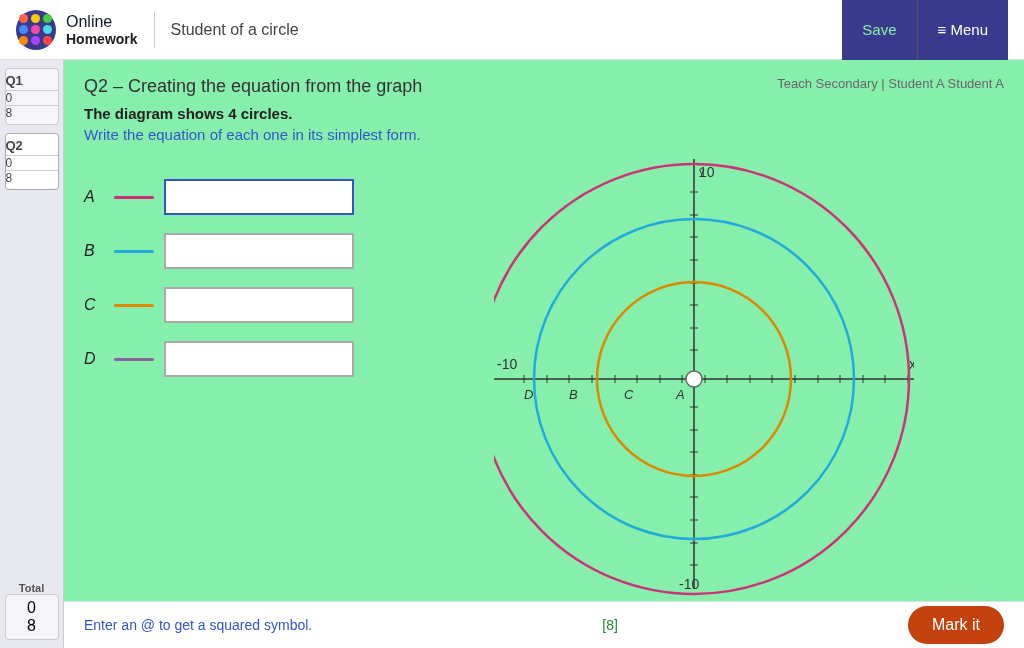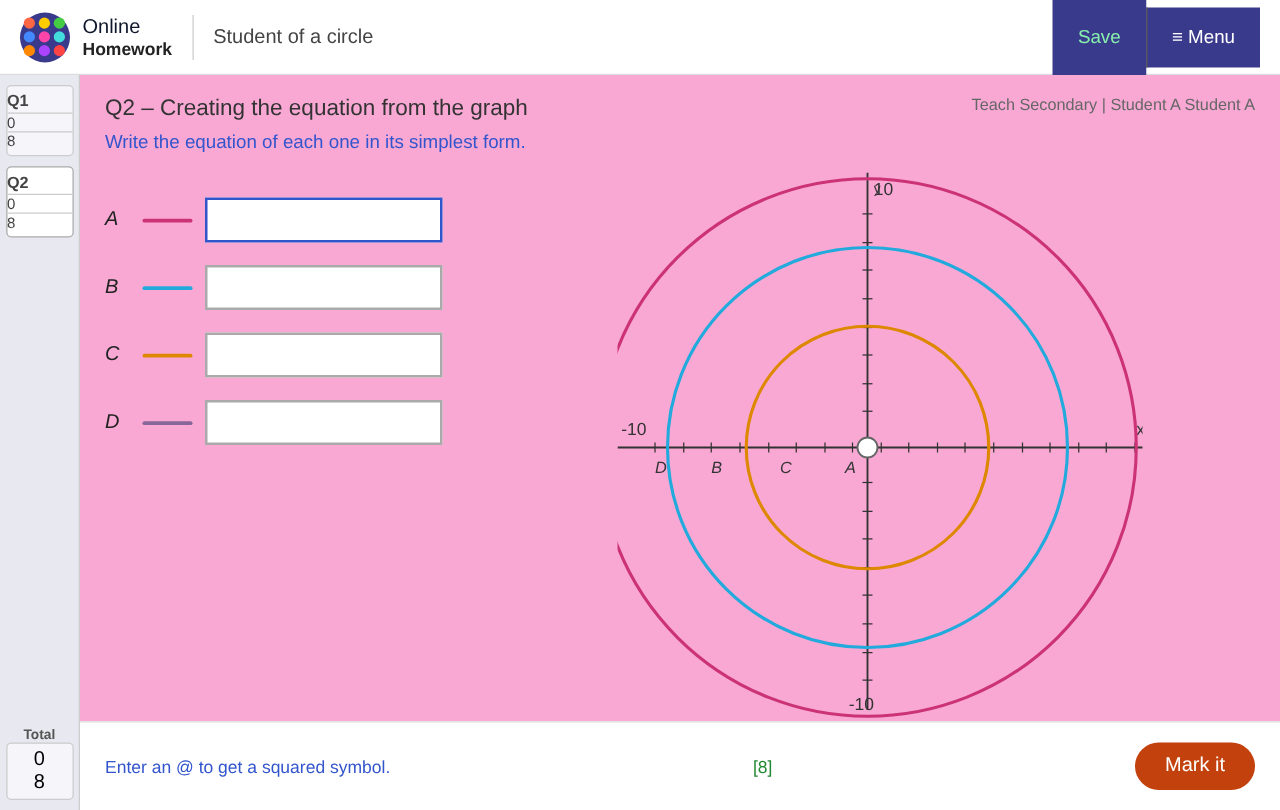--- a/index.html
+++ b/index.html
@@ -42,21 +42,21 @@
       cursor: pointer;
       height: 76px;
     }
     .header-menu {
       background: #3a3a8c;
       color: #fff;
       border: none;
       padding: 8px 20px;
       font-size: 15px;
       cursor: pointer;
-      height: 48px;
+      height: 60px;
       border-left: 1px solid #555;
     }
 
     
     .main {
       display: flex;
       height: 588px;
     }
 
     
@@ -93,21 +93,21 @@
       border: 1px solid #ccc;
       border-radius: 4px;
       text-align: center;
       padding: 4px 0;
     }
 
     
     .content {
       flex: 1;
       padding: 16px 20px;
-      background: #f9a8d4;
+      background: #86efac;
       overflow: hidden;
     }
     .question-header {
       display: flex;
       justify-content: space-between;
       align-items: flex-start;
       margin-bottom: 8px;
     }
     .q-title { font-size: 18px; color: #333; font-weight: normal; }
     .student-info { font-size: 13px; color: #666; }
@@ -171,21 +171,21 @@
       display: flex;
       justify-content: center;
       align-items: center;
     }
 
     
     .bottom-bar {
       display: flex;
       align-items: center;
       justify-content: space-between;
-      padding: 16px 20px;
+      padding: 4px 20px;
       background: #fff;
       border-top: 1px solid #ddd;
     }
     .hint-text { font-size: 14px; color: #3355cc; }
     .score-bracket { font-size: 14px; color: #228833; }
     .mark-it-btn {
       background: #c2410c;
       color: #fff;
       border: none;
       padding: 10px 24px;
@@ -242,20 +242,21 @@
     </div>
     <div style="height:8px;"></div>
   </aside>
 
   <div style="flex:1; display:flex; flex-direction:column; background:#fff;">
     <div class="content">
       <div class="question-header">
         <div class="q-title">Q2 – Creating the equation from the graph</div>
         <div class="student-info">Teach Secondary | Student A Student A</div>
       </div>
+      <div class="instructions">The diagram shows 4 circles.</div>
       <div class="sub-instructions">Write the equation of each one in its simplest form.</div>
 
       <div class="q-body">
 
         <div class="inputs-section">
 
           <div class="input-row">
             <span class="circle-label">A</span>
             <div class="circle-line pink"></div>
             <input class="answer-input" type="text" style="">

